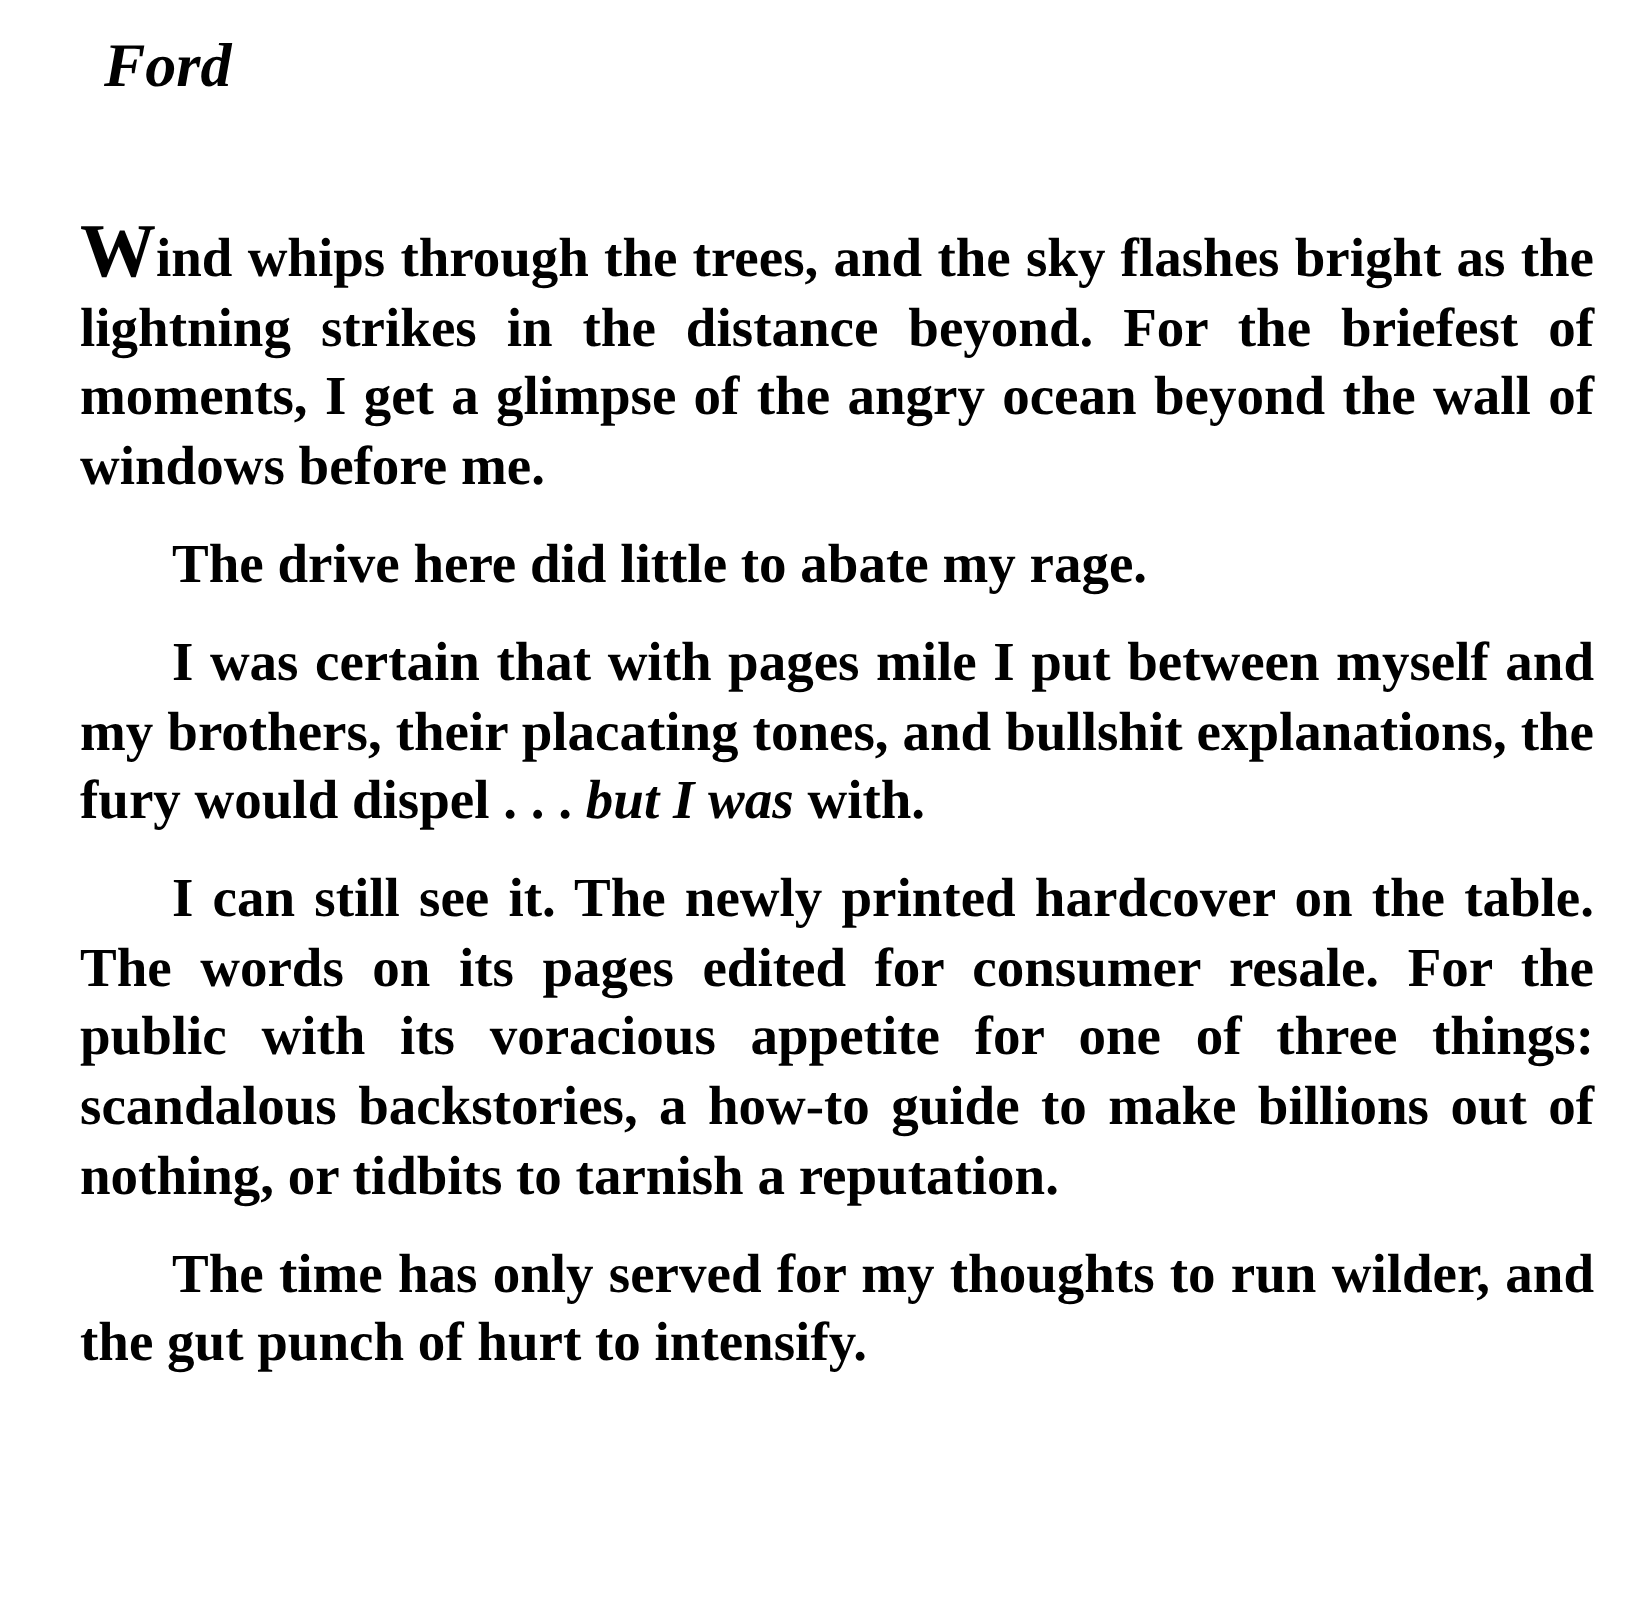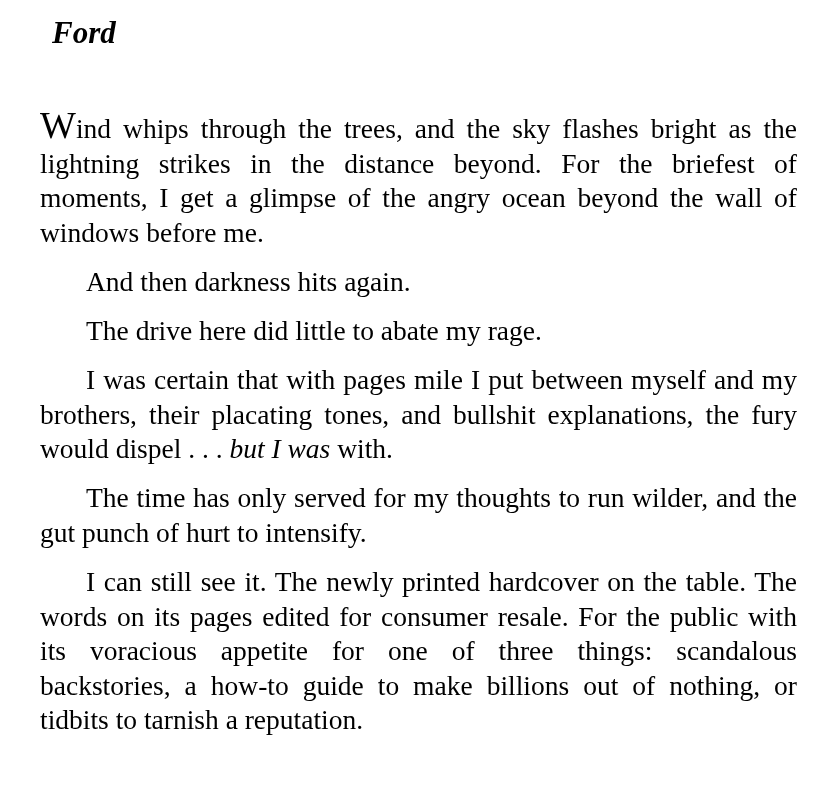--- a/index.html
+++ b/index.html
@@ -1,32 +1,31 @@
 <!DOCTYPE html>
 <html><head>
 <meta charset="utf-8">
 <style>
   html, body { margin:0; padding:0; background:#ffffff; }
   body { width:823px; height:810px; overflow:hidden; position:relative;
          font-family:"Liberation Serif","DejaVu Serif",serif; color:#000; }
   .chapter-title { position:absolute; left:40px; top:0px; margin:12px;
          font-size:31px; font-weight:bold; font-style:italic; line-height:42px; }
-  .text { position:absolute; left:40px; top:112px; width:757px; }
+  .text { position:absolute; left:40px; top:112px; width:757px;font-weight:bold; }
   p { margin:0; font-size:27.5px; line-height:34.6px; text-align:justify;
       text-indent:46px; }
   p.first { text-indent:0; }
   p + p { margin-top:14.5px; }
   .dropcap { font-size:38px; line-height:20px; }
   em { font-style:italic; }
 </style>
 </head>
 <body>
 
 <h1 class="chapter-title">Ford</h1>
 
 <div class="text">
   <p class="first"><span class="dropcap">W</span><span>ind whips through the trees, and the sky flashes bright as the lightning strikes in the distance beyond. For the briefest of moments, I get a glimpse of the angry ocean beyond the wall of windows before me.</span></p>
-  <p>And then darkness hits again.</p>
   <p>The drive here did little to abate my rage.</p>
   <p><span>I was certain that with pages mile I put between myself and my brothers, their placating tones, and bullshit explanations, the fury would dispel . . . </span><em>but I was</em><span> with.</span></p>
+  <p>I can still see it. The newly printed hardcover on the table. The words on its pages edited for consumer resale. For the public with its voracious appetite for one of three things: scandalous backstories, a how-to guide to make billions out of nothing, or tidbits to tarnish a reputation.</p>
   <p>The time has only served for my thoughts to run wilder, and the gut punch of hurt to intensify.</p>
-  <p>I can still see it. The newly printed hardcover on the table. The words on its pages edited for consumer resale. For the public with its voracious appetite for one of three things: scandalous backstories, a how-to guide to make billions out of nothing, or tidbits to tarnish a reputation.</p>
 </div>
 
 </body></html>

